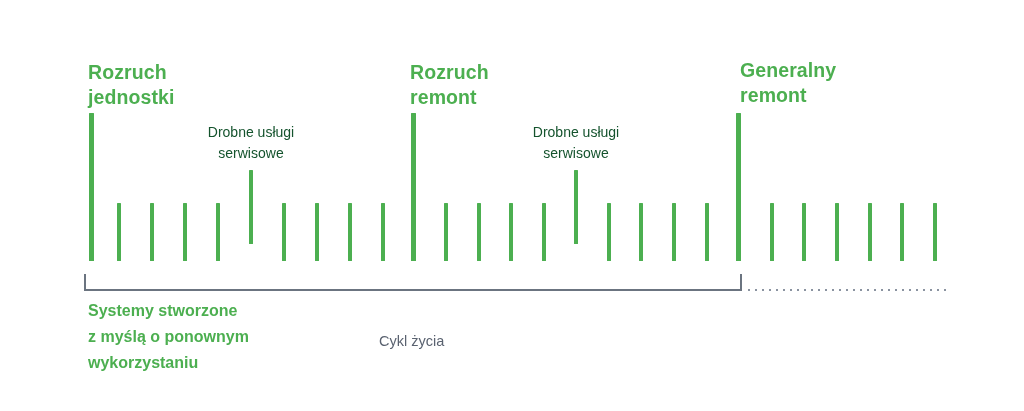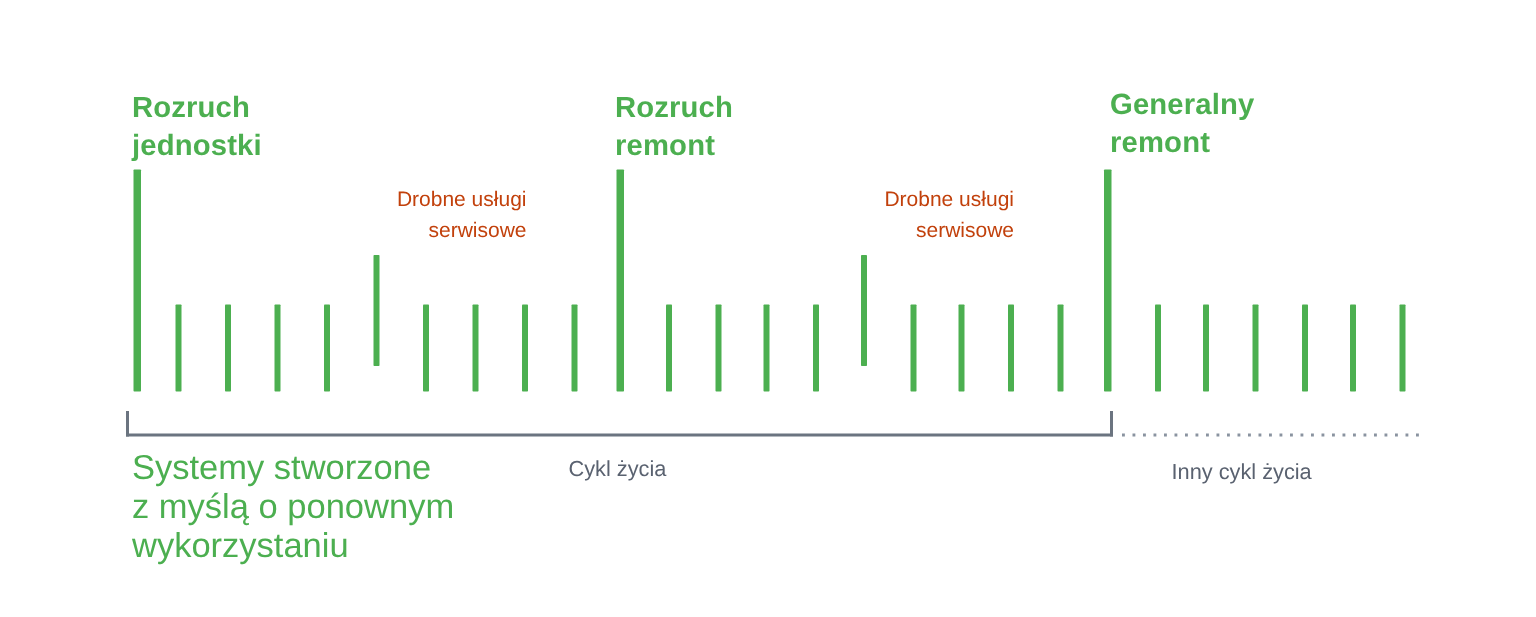--- a/index.html
+++ b/index.html
@@ -26,25 +26,25 @@
     font-size: 19.5px;
     font-weight: 700;
     line-height: 25px;
     letter-spacing: 0.1px;
     white-space: pre-line;
   }
 
   
   .service-label {
     position: absolute;
-    color: #c2410c;
+    color: #14532d;
     font-size: 14px;
     font-weight: 400;
     line-height: 21px;
-    text-align: right;
+    text-align: center;
     white-space: pre-line;
   }
 
   
   .tick {
     position: absolute;
     background: #4CAF50;
     border-radius: 0.5px;
   }
   .tick-major { width: 5px; }
@@ -65,32 +65,33 @@
     height: 2px;
     background-image: linear-gradient(to right, #8A93A0 0 2px, rgba(0,0,0,0) 2px 7px);
     background-size: 7px 2px;
     background-repeat: repeat-x;
   }
 
   
   .caption-green {
     position: absolute;
     color: #4CAF50;
-    font-size: 23px;
-    font-weight: 400;
+    font-size: 16px;
+    font-weight: 700;
     line-height: 26px;
     white-space: pre-line;
   }
   .caption-gray {
     position: absolute;
     color: #5A6270;
     font-size: 14.5px;
     font-weight: 400;
     line-height: 20px;
     white-space: nowrap;
+    margin-top: 28px;
   }
 </style>
 </head>
 <body>
 
 <div id="stage">
 
   <div class="milestone-label" style="left:88px; top:60px;">Rozruch
 jednostki</div>
 
@@ -143,15 +144,14 @@
   <div class="bracket-line bracket-v" style="left:740px; top:274px; height:17px;"></div>
 
   <div class="dotted-line" style="left:748px; top:289px; width:198px;"></div>
 
   <div class="caption-green" style="left:88px; top:298px;">Systemy stworzone
 z myślą o ponownym
 wykorzystaniu</div>
 
   <div class="caption-gray" style="left:379px; top:303px;">Cykl życia</div>
 
-  <div class="caption-gray" style="left:781px; top:305px;">Inny cykl życia</div>
 
 </div>
 
 </body></html>

